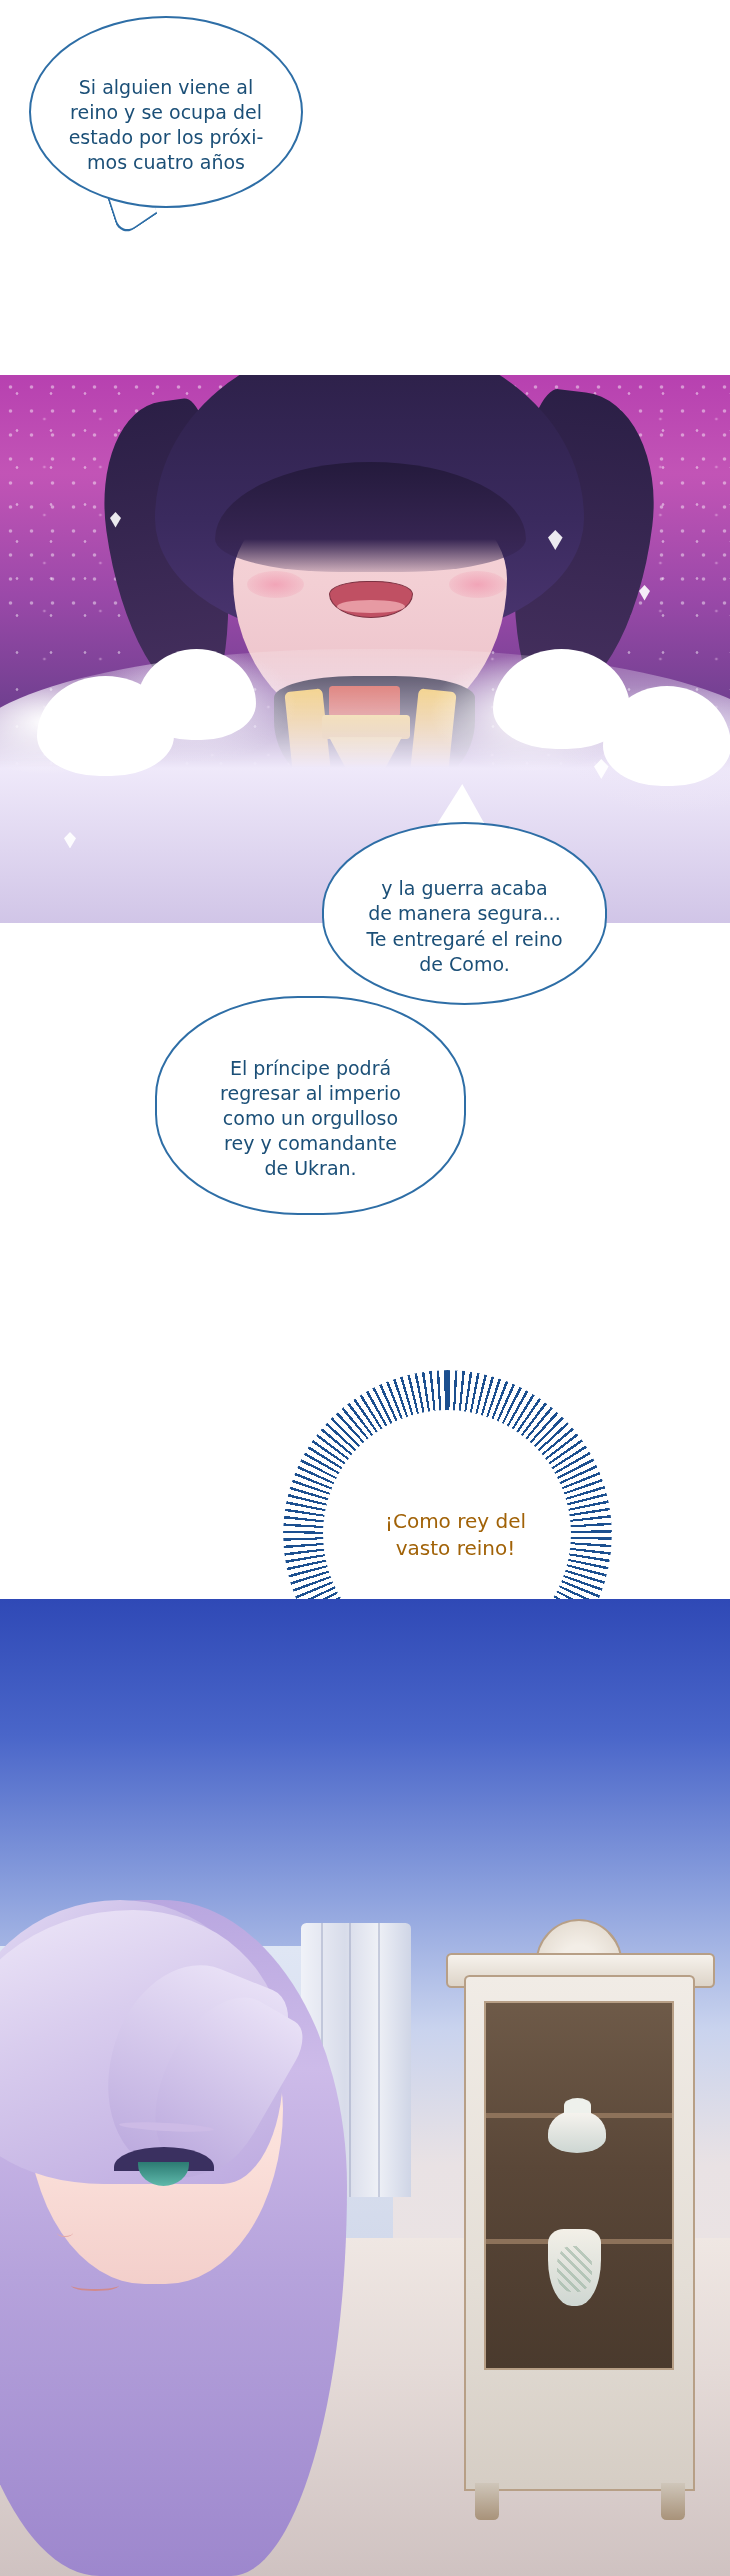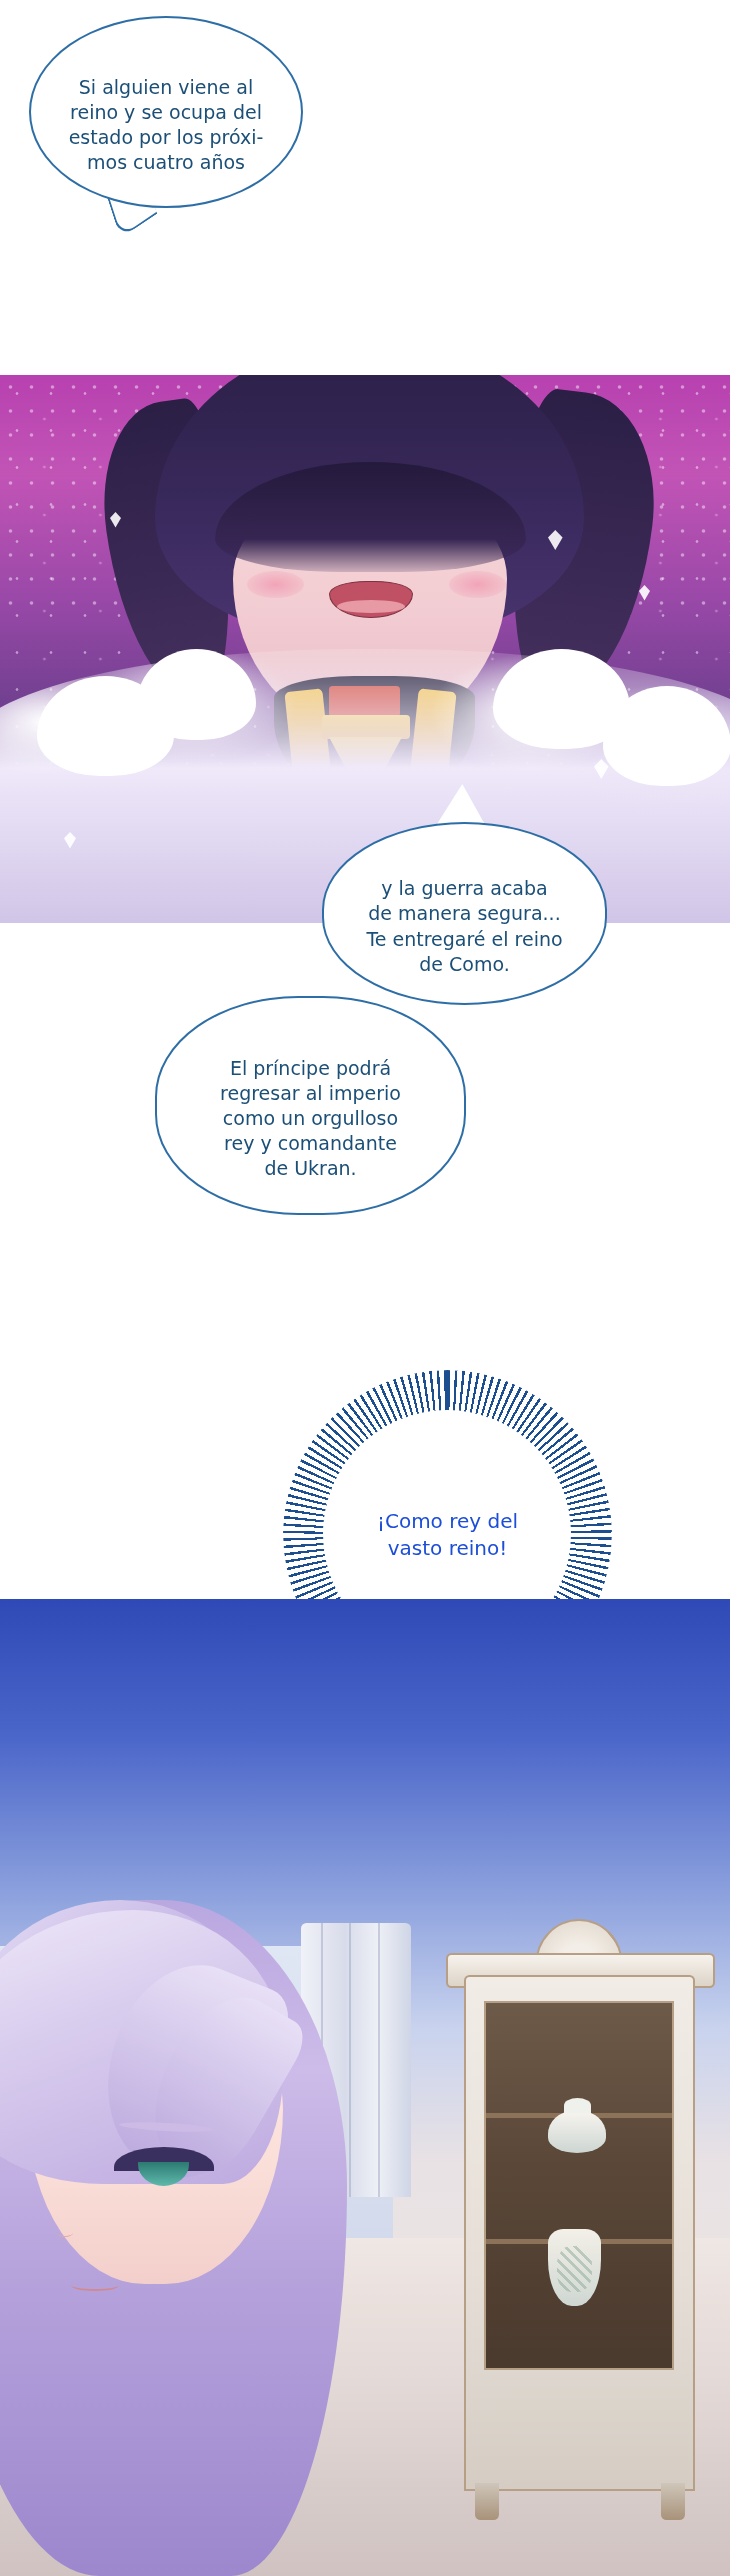--- a/index.html
+++ b/index.html
@@ -438,24 +438,24 @@
   }
   #burst-core {
     position: absolute;
     left: 40px; top: 40px;
     width: 248px; height: 248px;
     background: #ffffff;
     border-radius: 50%;
   }
   #burst-text {
     position: absolute;
-    left: 0; top: 0; width: 329px; height: 329px;
+    left: 8px; top: 0; width: 329px; height: 329px;
     display: flex; align-items: center; justify-content: center;
     text-align: center;
-    color: #1d4ed8;
+    color: #a16207;
     font-size: 20px;
     line-height: 1.35;
     white-space: pre-line;
   }
 
   .gap-white {
     position: absolute;
     left: 0; width: 731px;
     background: #ffffff;
   }

